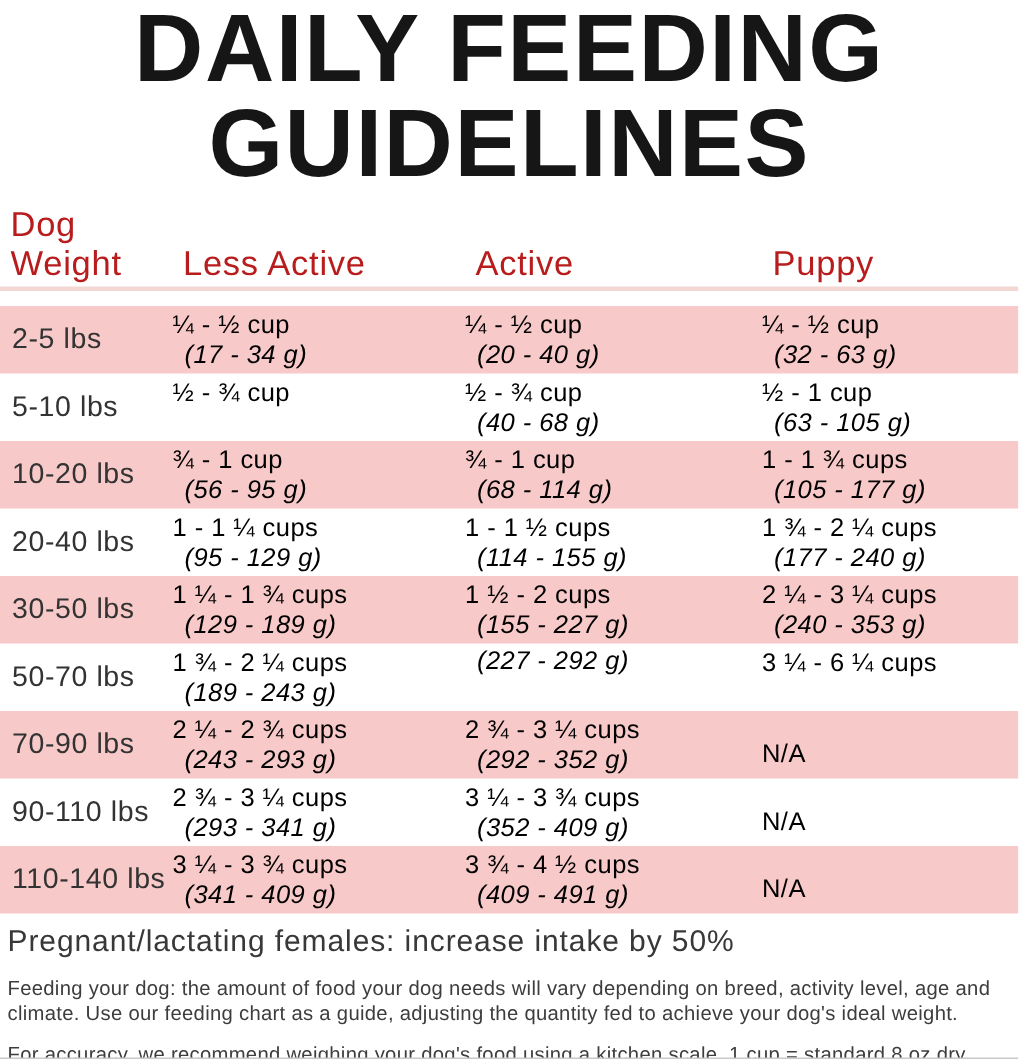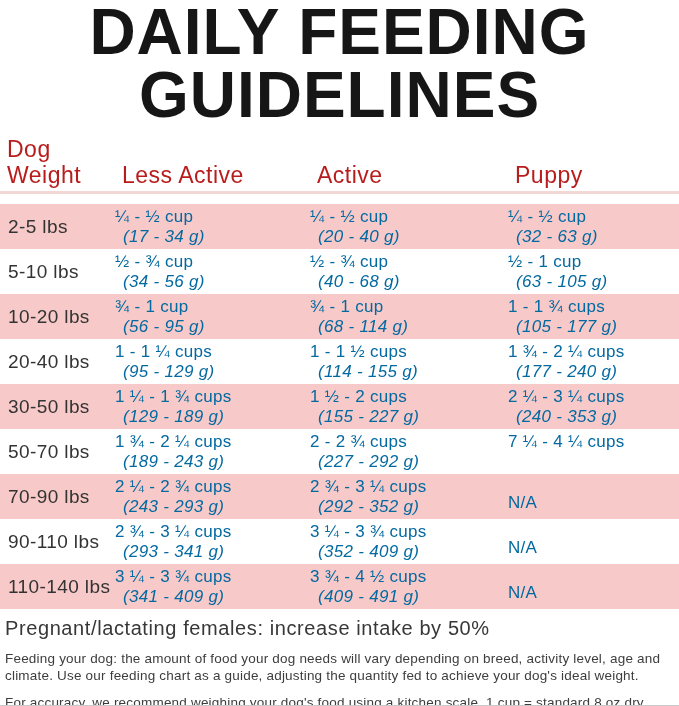--- a/index.html
+++ b/index.html
@@ -52,21 +52,21 @@
     letter-spacing: 0.4px;
     color: #333333;
   }
   .cell-amount {
     display: flex;
     flex-direction: column;
     justify-content: flex-start;
     padding-top: 2px;
     font-size: 17px;
     letter-spacing: 0.3px;
-    color: #0369a1;
+    color: #000000;
   }
   .cell-amount .cups { line-height: 21px; }
   .cell-amount .grams {
     font-style: italic;
     line-height: 20px;
     padding-left: 8px;
   }
   .cell-amount.na { justify-content: center; padding-top: 12px; }
   .notes { padding-left: 5px; }
   .note-pregnant {
@@ -126,21 +126,20 @@
       </div>
       <div class="cell-amount">
         <span class="cups">¼ - ½ cup</span>
         <span class="grams">(32 - 63 g)</span>
       </div>
     </div>
       <div class="row">
       <div class="cell-weight">5-10 lbs</div>
       <div class="cell-amount">
         <span class="cups">½ - ¾ cup</span>
-        <span class="grams">(34 - 56 g)</span>
       </div>
       <div class="cell-amount">
         <span class="cups">½ - ¾ cup</span>
         <span class="grams">(40 - 68 g)</span>
       </div>
       <div class="cell-amount">
         <span class="cups">½ - 1 cup</span>
         <span class="grams">(63 - 105 g)</span>
       </div>
     </div>
@@ -189,25 +188,24 @@
         <span class="grams">(240 - 353 g)</span>
       </div>
     </div>
       <div class="row">
       <div class="cell-weight">50-70 lbs</div>
       <div class="cell-amount">
         <span class="cups">1 ¾ - 2 ¼ cups</span>
         <span class="grams">(189 - 243 g)</span>
       </div>
       <div class="cell-amount">
-        <span class="cups">2 - 2 ¾ cups</span>
         <span class="grams">(227 - 292 g)</span>
       </div>
       <div class="cell-amount">
-        <span class="cups">7 ¼ - 4 ¼ cups</span>
+        <span class="cups">3 ¼ - 6 ¼ cups</span>
       </div>
     </div>
       <div class="row pink">
       <div class="cell-weight">70-90 lbs</div>
       <div class="cell-amount">
         <span class="cups">2 ¼ - 2 ¾ cups</span>
         <span class="grams">(243 - 293 g)</span>
       </div>
       <div class="cell-amount">
         <span class="cups">2 ¾ - 3 ¼ cups</span>

